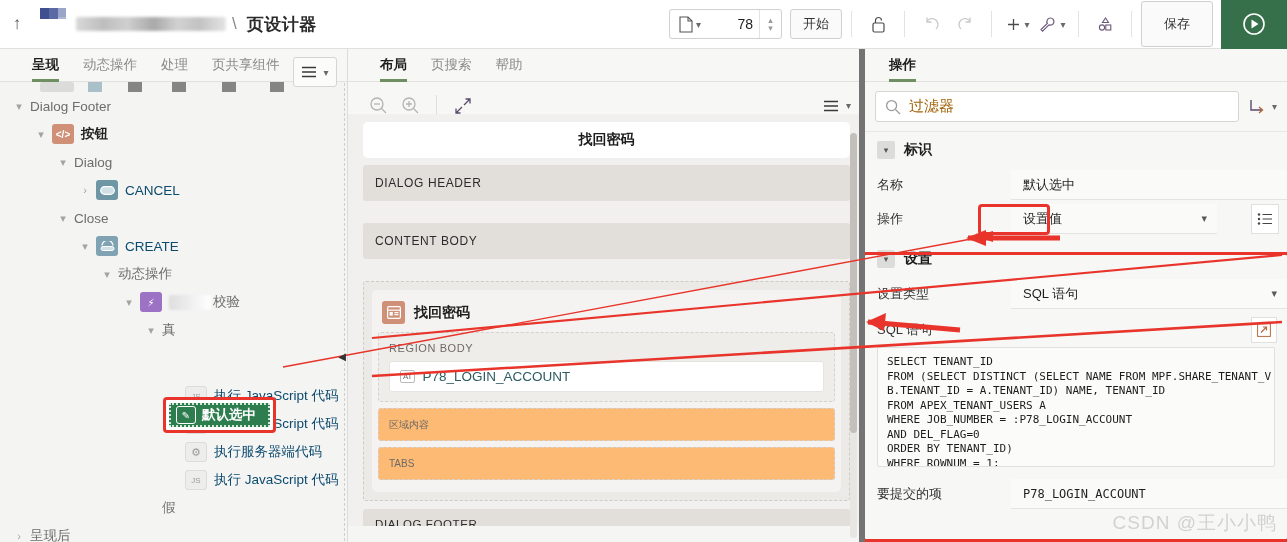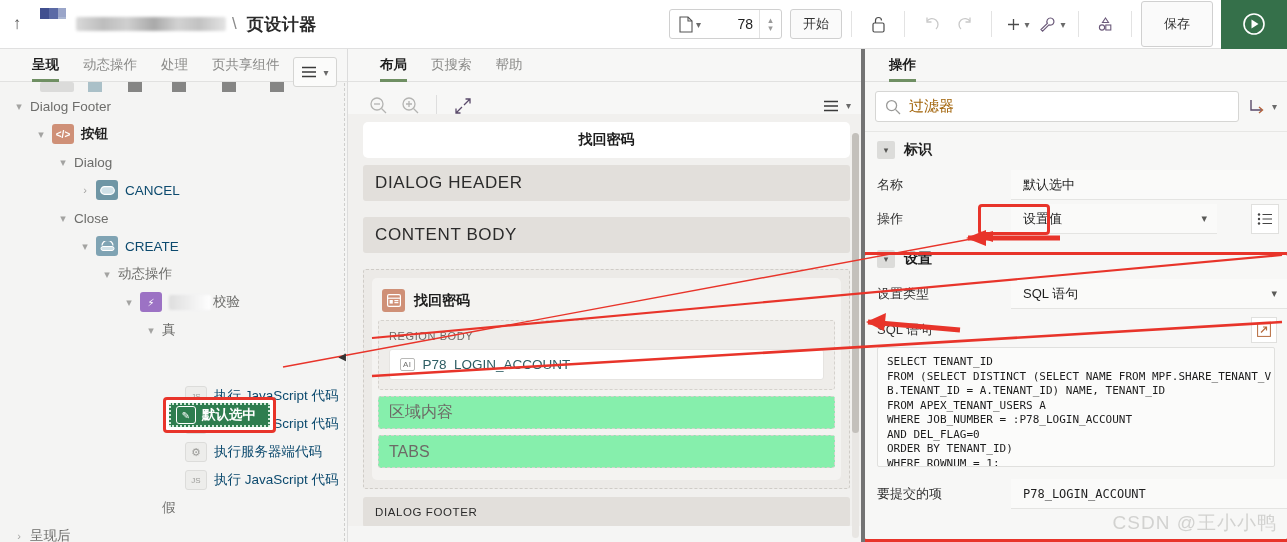--- a/index.html
+++ b/index.html
@@ -67,21 +67,21 @@
   .icobtn.dim { color: #c9c9c9; }
   .caret { margin-left:3px; color:#6a6a6a; font-size:10px; }
   .save-btn { height:46px; padding: 0 22px; border:1px solid #d0d0d0; border-radius:3px; background:#fafafa;
               display:flex;align-items:center;justify-content:center;cursor:pointer;margin-right:8px; font-size:13px;}
   .run-btn { width: 66px; height: 49px; background: #35704a; display:flex;align-items:center;justify-content:center;cursor:pointer;}
 
   
   .panes { position:absolute; left:0; top:49px; width:1287px; height:493px; display:flex; }
 
   .pane-left { width: 348px; height:493px; background:#f4f4f3; border-right:1px solid #dcdcdc; position:relative; overflow:hidden;}
-  .pane-mid { width: 517px; height:493px; background:#f5f5f4; border-right:4px solid #737373; position:relative; overflow:hidden;}
+  .pane-mid { width: 517px; height:493px; background:#f5f5f4; border-right:6px solid #737373; position:relative; overflow:hidden;}
   .pane-right { width: 422px; height:493px; background:#f7f7f6; position:relative; overflow:hidden;}
 
   .tabbar {
     height: 33px; background:#f7f7f6; border-bottom:1px solid #e1e1e0;
     display:flex; align-items:flex-end; padding-left: 20px;
   }
   .tab { padding: 0 12px 7px 12px; font-size:13.5px; color:#8a8a88; cursor:pointer; position:relative; }
   .tab.active { color:#1d1d1d; font-weight:bold; }
   .tab.active:after {
     content:""; position:absolute; left:12px; right:12px; bottom:-1px; height:3px; background:#6f8f63;
@@ -135,35 +135,35 @@
   .mz { width:32px;height:32px;display:flex;align-items:center;justify-content:center;color:#b4b4b2;cursor:pointer;}
   .mvsep { width:1px;height:22px;background:#dedede;margin:0 10px; }
   .mexp { width:32px;height:32px;display:flex;align-items:center;justify-content:center;color:#5a4a6a;cursor:pointer;}
   .mmenu { margin-left:auto; display:flex;align-items:center; gap:4px; color:#3a3a3a; cursor:pointer; }
 
   .canvas { position:absolute; left:0; top:65px; width:517px; height:412px; background:#f1f0ee;
             padding:8px 15px 0 15px; overflow:hidden; }
   .c-title { background:#fff; border-radius:5px; height:36px; display:flex; align-items:center; justify-content:center;
              font-weight:bold; font-size:14px; color:#1d1d1d; margin-bottom:7px; }
   .c-band { background:#e2dfdb; border-radius:3px; height:36px; display:flex; align-items:center; padding-left:12px;
-            font-size:17px; letter-spacing:.6px; color:#2b2b2b; margin-bottom:16px; }
+            font-size:12px; letter-spacing:.6px; color:#2b2b2b; margin-bottom:22px; }
   .c-body { background:#eceae7; border:1px dashed #cfccc7; border-radius:3px; padding:8px; margin-bottom:8px; }
   .c-region { background:#f4f3f1; border-radius:5px; padding:6px; }
   .c-reghead { display:flex; align-items:center; padding:5px 4px 8px 4px; }
   .reg-ico { width:23px;height:23px;background:#cf9077;border-radius:3px;display:flex;align-items:center;justify-content:center;margin-right:9px;}
   .reg-name { font-weight:bold; font-size:14px; color:#1d1d1d; }
   .c-sub { background:#efedea; border:1px dashed #d5d2cd; border-radius:3px; padding:9px 10px; margin-bottom:6px; }
   .c-sublab { font-size:11px; letter-spacing:.6px; color:#6d6a66; margin-bottom:7px; }
   .c-item { background:#fff; border:1px solid #e6e4e1; border-radius:3px; height:31px; display:flex; align-items:center;
             padding-left:10px; }
   .ai-badge { border:1px solid #b9b9b7; border-radius:2px; font-size:8px; color:#6e6e6c; padding:1px 2px; margin-right:8px;
               letter-spacing:.5px; }
   .c-itemtxt { font-size:13.5px; color:#2d5d63; }
-  .c-plain { background:#86efac; border:1px dashed #d5d2cd; border-radius:3px; height:33px; display:flex;align-items:center;
-             padding-left:10px; font-size:16px; color:#6d6a66; margin-bottom:6px; }
+  .c-plain { background:#fdba74; border:1px dashed #d5d2cd; border-radius:3px; height:33px; display:flex;align-items:center;
+             padding-left:10px; font-size:10px; color:#6d6a66; margin-bottom:6px; }
   .c-footer-band { background:#e2dfdb; border-radius:3px; height:30px; display:flex; align-items:center; padding-left:12px;
             font-size:11.5px; letter-spacing:.6px; color:#2b2b2b; margin:2px 0 6px 0; }
   .c-btnrow { background:#f4f3f1; border-radius:5px; padding:6px; }
   .scrollv { position:absolute; right:2px; top:84px; width:7px; height:405px; background:#e8e6e3; border-radius:4px; }
   .scrollv i { position:absolute; left:0; top:0; width:7px; height:300px; background:#c3c0bb; border-radius:4px; display:block;}
 
   
   .filterbar { position:absolute; left:0; top:33px; width:422px; height:50px; background:#f7f7f6;
                border-bottom:1px solid #e7e7e5; display:flex; align-items:center; padding:0 10px; }
   .filterinput { flex:1; height:31px; border:1px solid #d6d6d4; border-radius:3px; background:#fff; display:flex;

